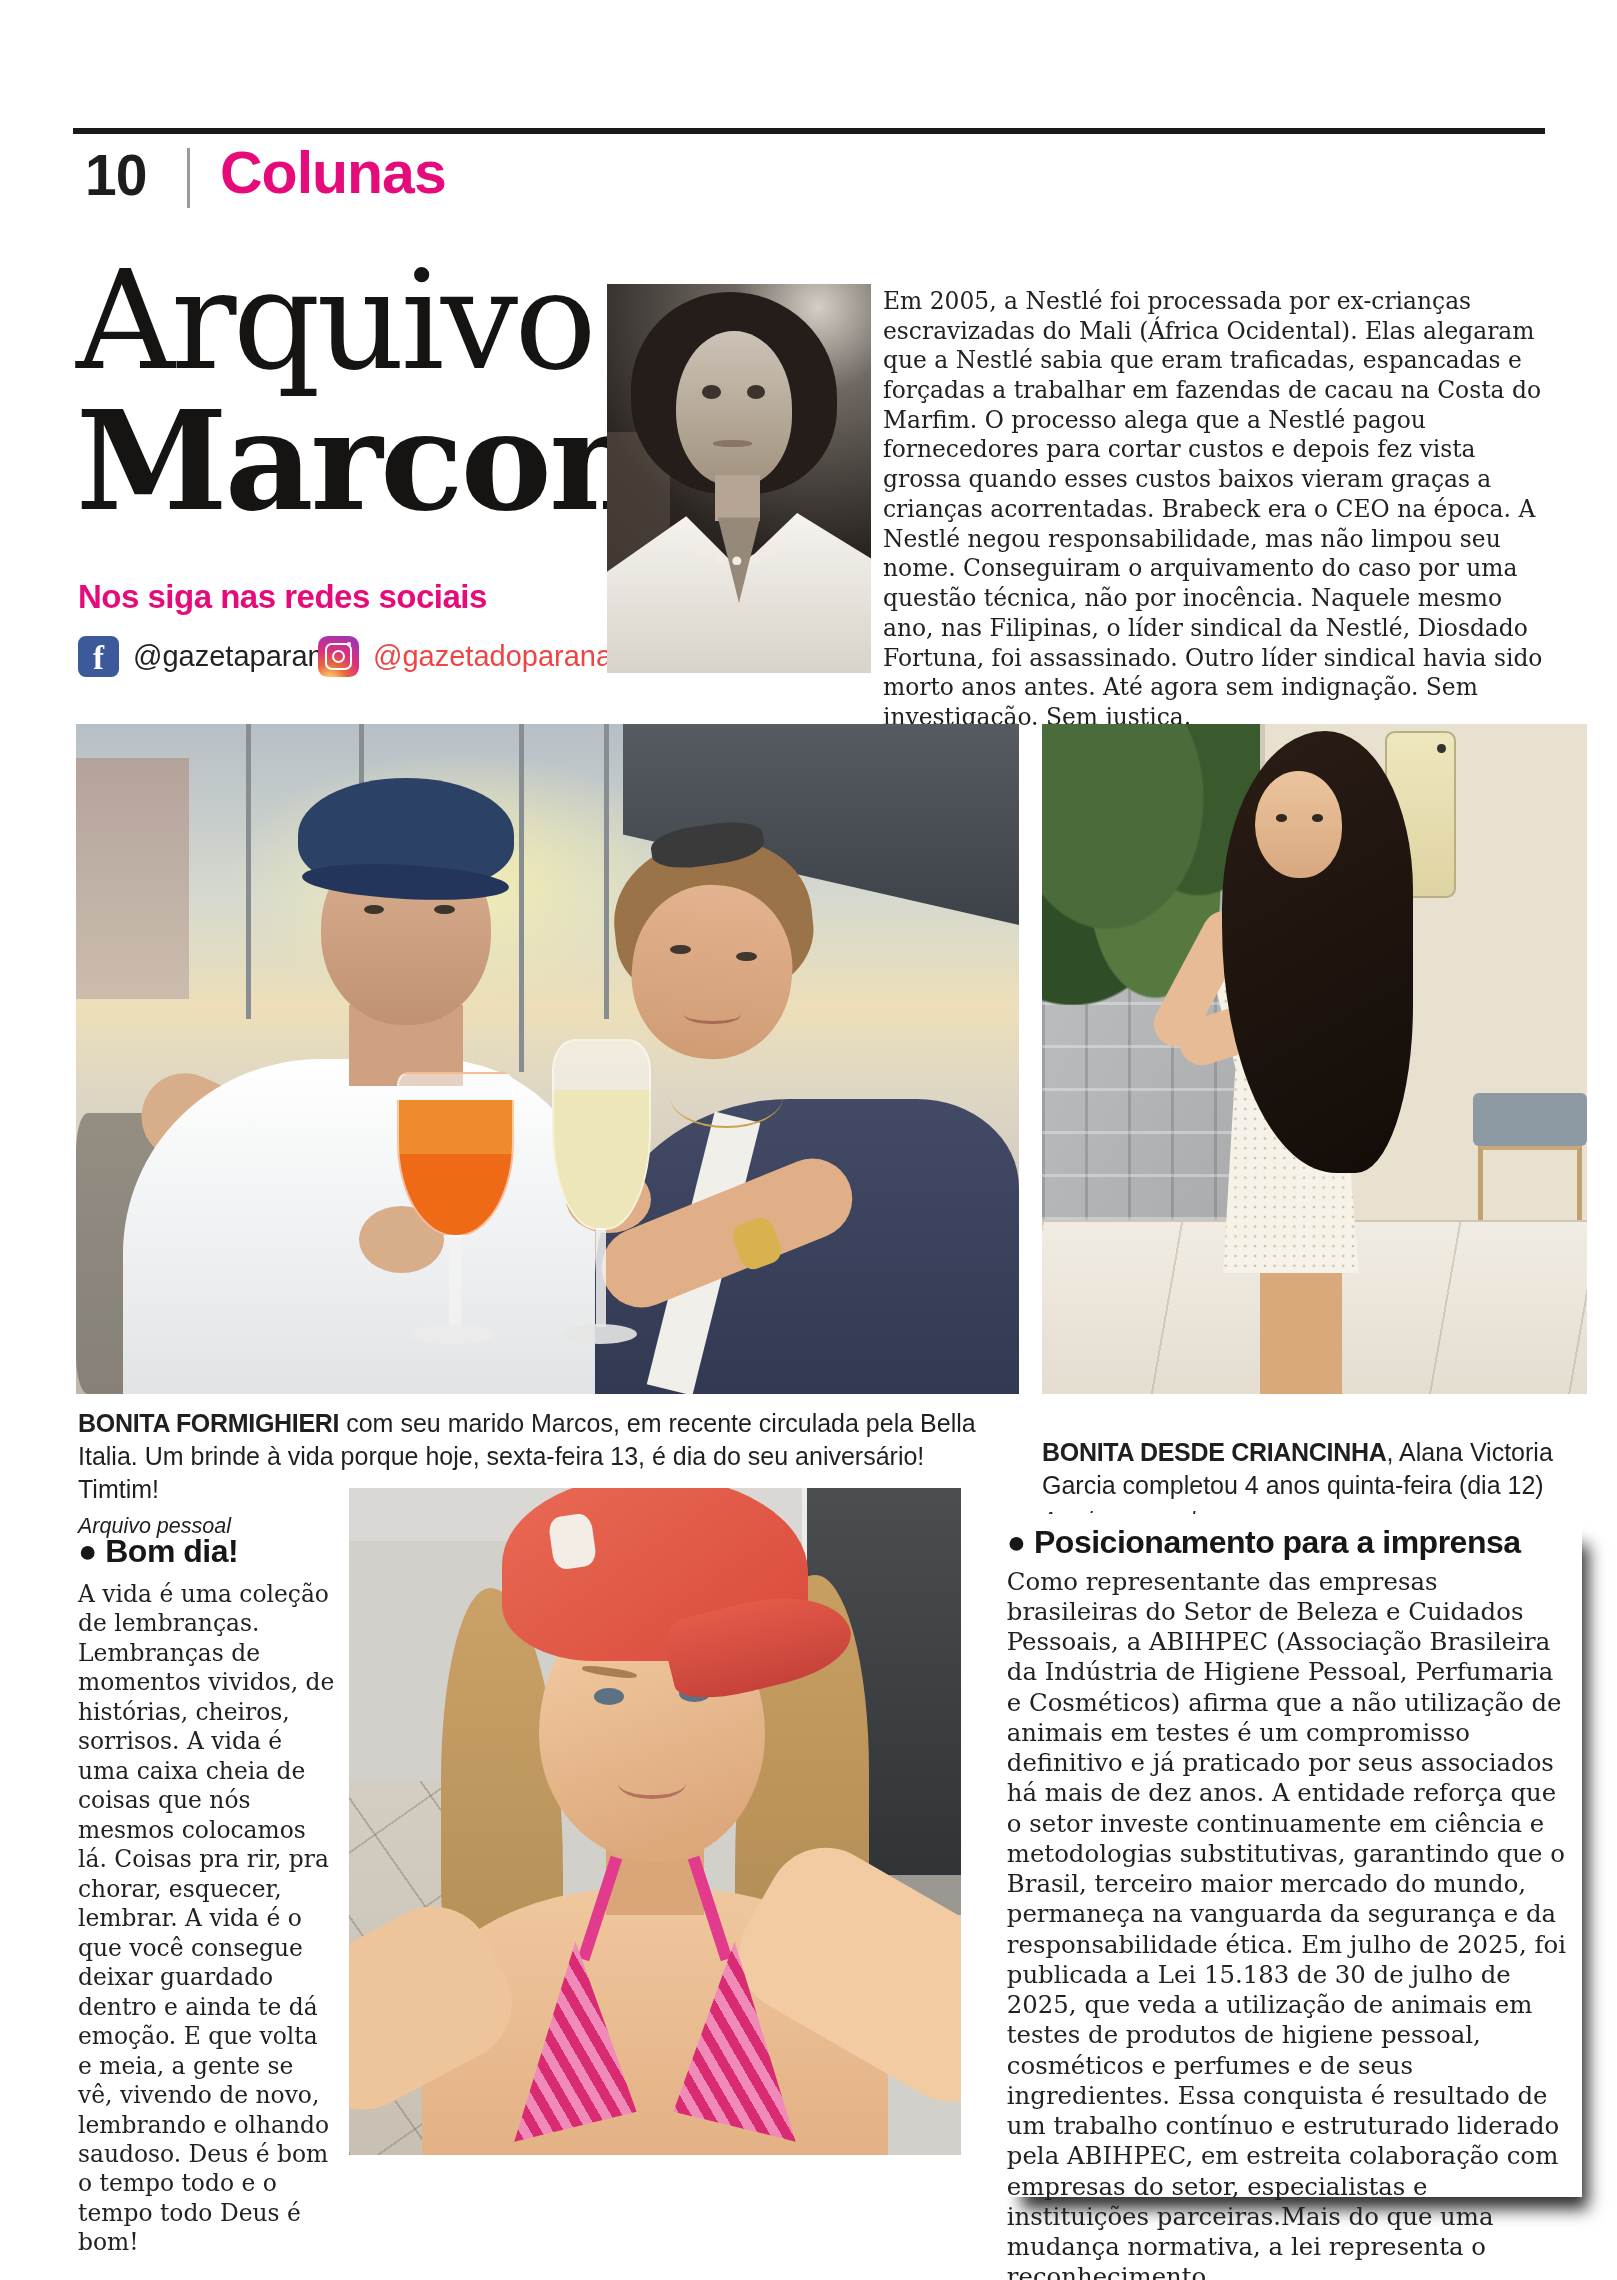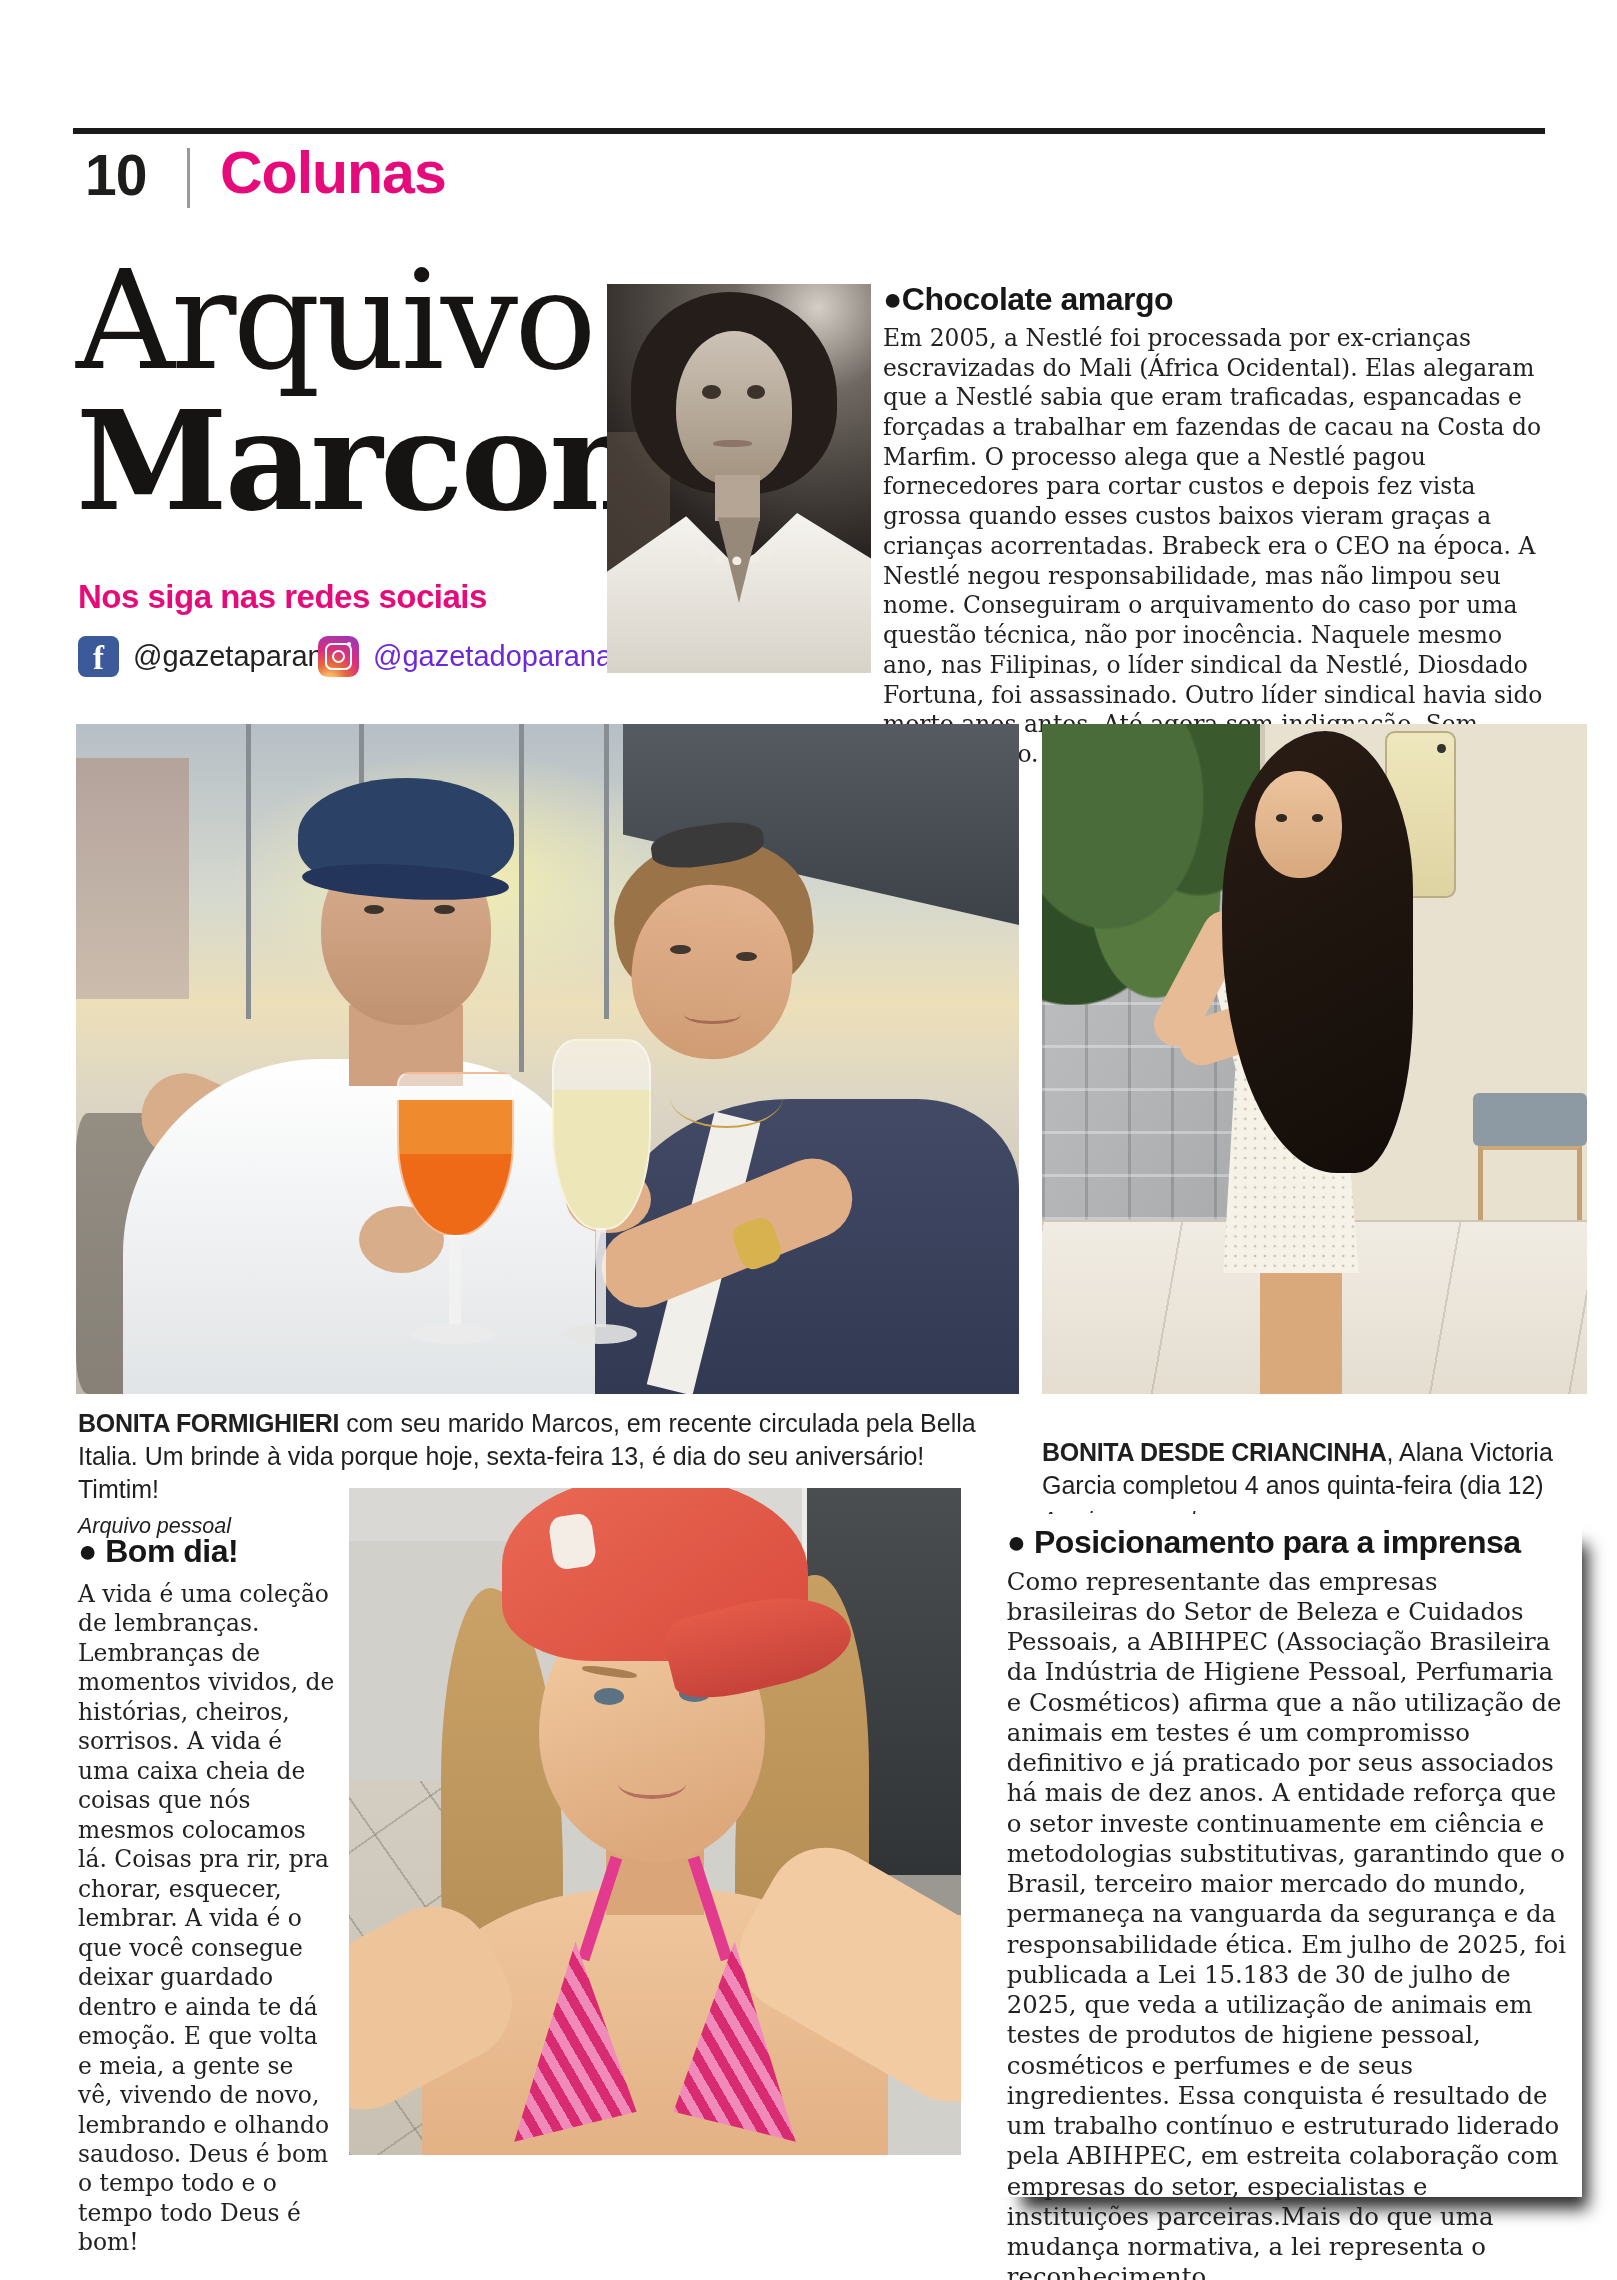--- a/index.html
+++ b/index.html
@@ -23,21 +23,21 @@
   .social-row{left:78px;top:634px;width:546px;height:47px;}
   .fb-icon{left:0;top:2px;width:41px;height:41px;background:#3c5a9a;border-radius:7.8px;
            color:#fff;font-weight:bold;font-size:33px;text-align:center;line-height:45px;
            font-family:"Liberation Serif",serif;}
   .fb-handle{left:55px;top:5.9px;font-size:29px;color:#222;}
   .ig-icon{left:240px;top:2px;width:41px;height:41px;border-radius:9.8px;
            background:radial-gradient(circle at 28% 110%,#fdc468 8%,#e6683c 32%,#dc2f7c 58%,#9b36b7 92%);}
   .ig-inner{left:6.8px;top:6.8px;width:23.4px;height:23.4px;border:2.9px solid #fff;border-radius:6.8px;}
   .ig-lens{left:13.7px;top:13.7px;width:9.8px;height:9.8px;border:2.9px solid #fff;border-radius:50%;}
   .ig-dot{left:29px;top:5.9px;width:3.9px;height:3.9px;background:#fff;border-radius:50%;}
-  .ig-handle{left:295px;top:5.9px;font-size:29px;color:#6d28d9;}
+  .ig-handle{left:295px;top:5.9px;font-size:29px;color:#ef4444;}
 
   
   .article-title{font-size:32px;font-weight:bold;letter-spacing:-0.5px;color:#171717;}
   .article-body{font-family:"DejaVu Serif",serif;color:#222120;}
   .chocolate-block{left:883px;top:281px;width:667px;}
   .chocolate-block .article-body{margin-top:5.9px;font-size:23.4px;line-height:1.27;}
   .bomdia-block{left:78px;top:1533px;width:257px;}
   .bomdia-block .article-body{margin-top:9.8px;font-size:23.4px;line-height:1.26;}
   .posicionamento-card{left:997px;top:1514px;width:585px;height:683px;background:#ffffff;
       box-shadow:15.6px 21.5px 15.6px -9.8px rgba(0,0,0,0.82);padding:9.8px 15.6px 0 9.8px;box-sizing:border-box;}
@@ -231,21 +231,20 @@
     <div class="el pp-eye l"></div>
     <div class="el pp-eye r"></div>
     <div class="el pp-mouth"></div>
     <div class="el pp-neck"></div>
     <div class="el pp-blazer"></div>
     <div class="el pp-vneck"></div>
     <div class="el pp-pearls"></div>
   </div>
 
   <div class="abs chocolate-block">
-    <div class="article-title">●Chocolate amargo</div>
     <div class="article-body">Em 2005, a Nestlé foi processada por ex-crianças escravizadas do Mali (África Ocidental). Elas alegaram que a Nestlé sabia que eram traficadas, espancadas e forçadas a trabalhar em fazendas de cacau na Costa do Marfim. O processo alega que a Nestlé pagou fornecedores para cortar custos e depois fez vista grossa quando esses custos baixos vieram graças a crianças acorrentadas. Brabeck era o CEO na época. A Nestlé negou responsabilidade, mas não limpou seu nome. Conseguiram o arquivamento do caso por uma questão técnica, não por inocência. Naquele mesmo ano, nas Filipinas, o líder sindical da Nestlé, Diosdado Fortuna, foi assassinado. Outro líder sindical havia sido morto anos antes. Até agora sem indignação. Sem investigação. Sem justiça.</div>
   </div>
 
   <div class="ph ph-couple" aria-hidden="true">
     <div class="el cp-glow"></div>
     <div class="el cp-buildings"></div>
     <div class="el cp-pole p1"></div>
     <div class="el cp-pole p2"></div>
     <div class="el cp-pole p3"></div>
     <div class="el cp-pole p4"></div>

